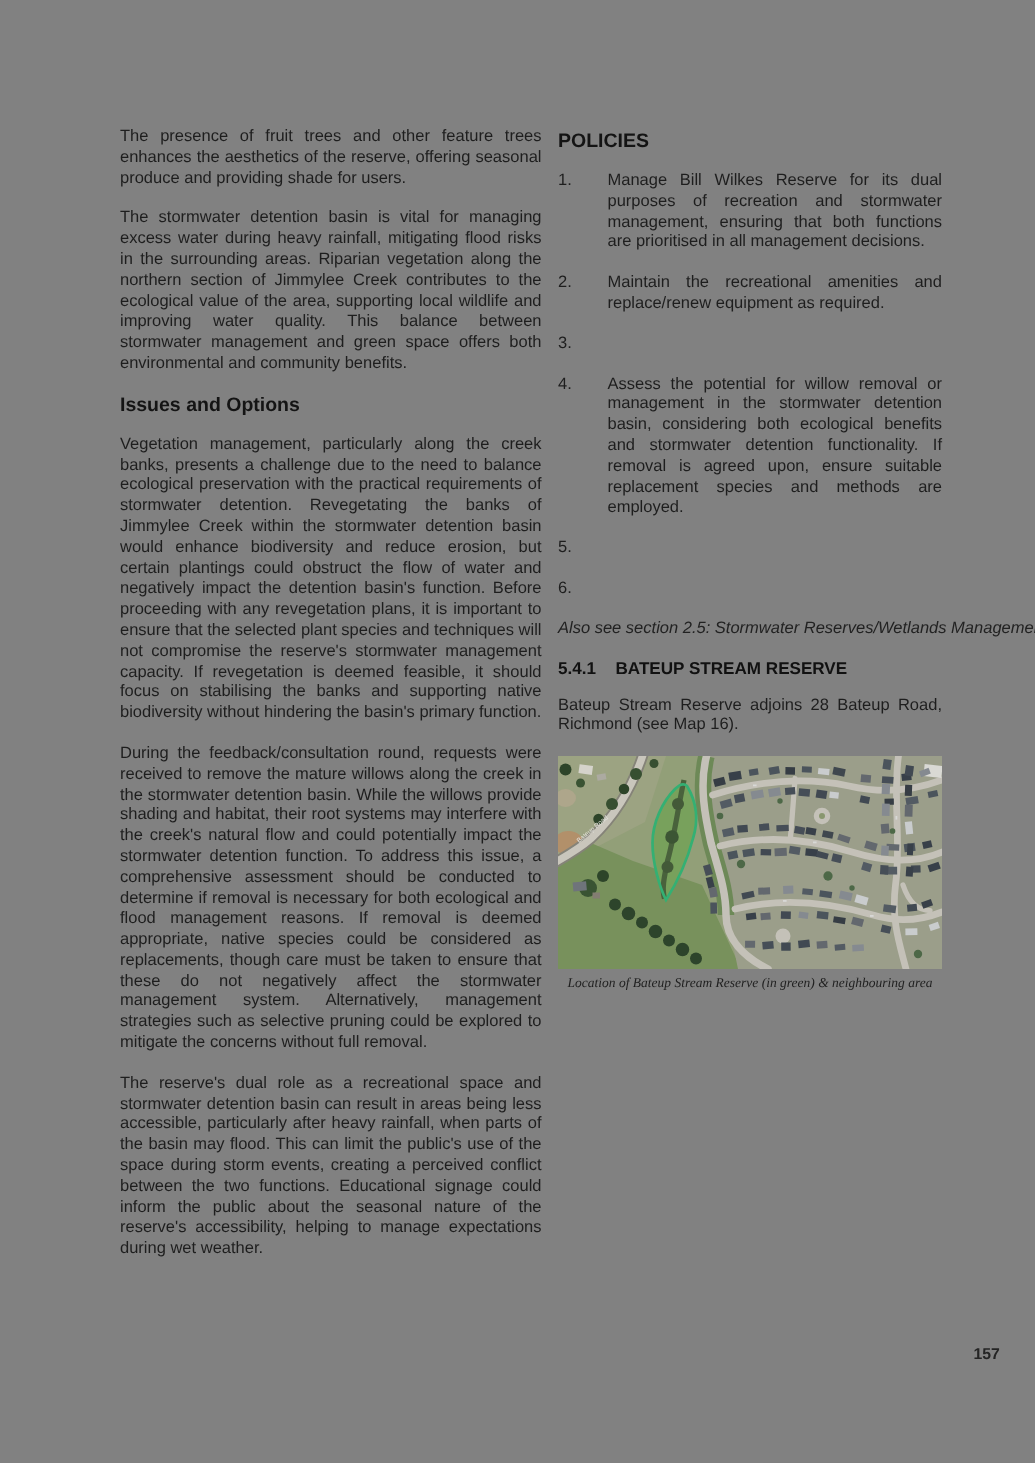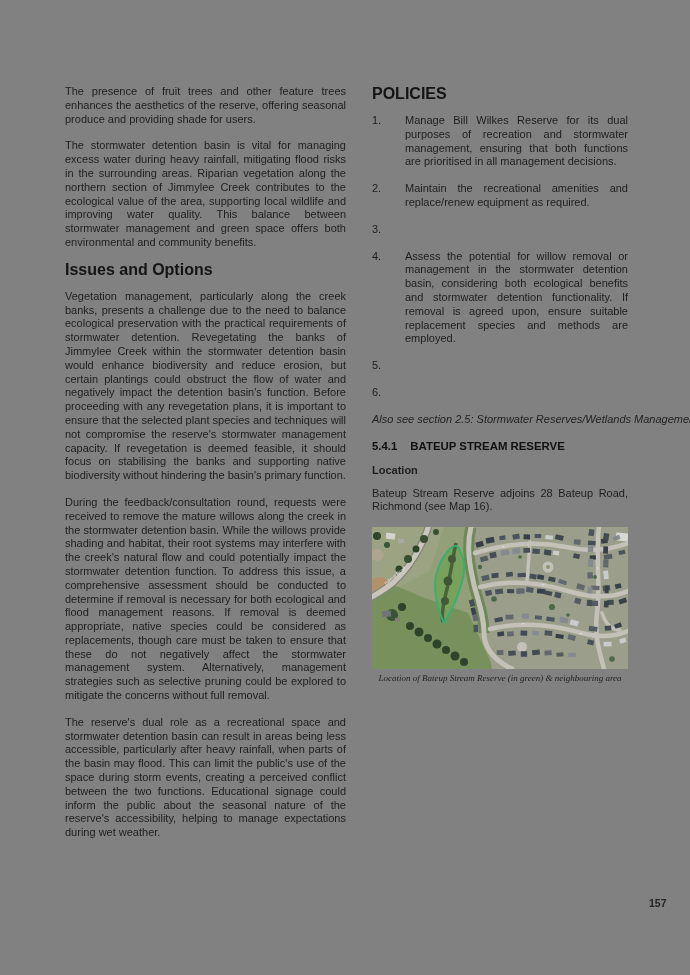--- a/index.html
+++ b/index.html
@@ -2,25 +2,25 @@
 <html><head>
 <meta charset="utf-8">
 <style>
   html,body { margin:0; padding:0; background:#818181; }
   .page {
     position:relative; width:690px; height:975px; background:#818181;
     font-family:"Liberation Sans","DejaVu Sans",sans-serif;
     color:#1e1e1e; overflow:hidden;
   }
   .col { position:absolute; top:85px; }
-  .col-left  { left:65px;  width:281px; }
+  .col-left  { left:80px;  width:281px; }
   .col-right { left:372px; width:256px; }
 
   .col p { margin:0 0 13px 0; font-size:11px; line-height:13.8px; text-align:justify; }
-  .heading-bold { font-size:16px; font-weight:700; margin:2px 0 13px 0; line-height:14px; color:#141414; }
+  .heading-bold { font-size:13px; font-weight:700; margin:2px 0 13px 0; line-height:14px; color:#141414; }
   .col-left .heading-bold { margin-top:4px; }
 
   .policies { list-style:none; margin:0; padding:0; }
   .policy { display:flex; margin:0 0 13px 0; font-size:11px; line-height:13.8px; }
   .policy .num { flex:0 0 33px; }
   .policy .ptext { flex:1; text-align:justify; }
 
   .xref { font-style:italic; font-size:9.6px; white-space:nowrap; margin:3px 0 18px 0; color:#222; }
 
   .section-heading { display:flex; gap:13px; font-size:11.4px; font-weight:700; margin:0 0 12px 0; color:#111; }
@@ -73,21 +73,20 @@
       <li class="policy">
         <span class="num">6.</span>
       </li>
     </ol>
     <p class="xref">Also see section 2.5: Stormwater Reserves/Wetlands Management</p>
 
     <div class="section-heading">
       <span>5.4.1</span>
       <span>BATEUP STREAM RESERVE</span>
     </div>
-    <div class="location-heading">Location</div>
     <p>Bateup Stream Reserve adjoins 28 Bateup Road, Richmond (see Map 16).</p>
 
     <figure>
       <div class="aerial-wrap">
         <svg id="aerial-svg" width="256" height="142" viewBox="0 0 256 142">
 
           <rect x="0" y="0" width="256" height="142" fill="#9cab7e"></rect>
           <polygon points="0,0 72,0 58,44 0,74" fill="#a8b089"></polygon>
           <polygon points="0,74 22,58 50,70 96,86 122,142 0,142" fill="#7f9d5f"></polygon>
           <ellipse cx="7" cy="58" rx="10" ry="8" fill="#c29a6e"></ellipse>

